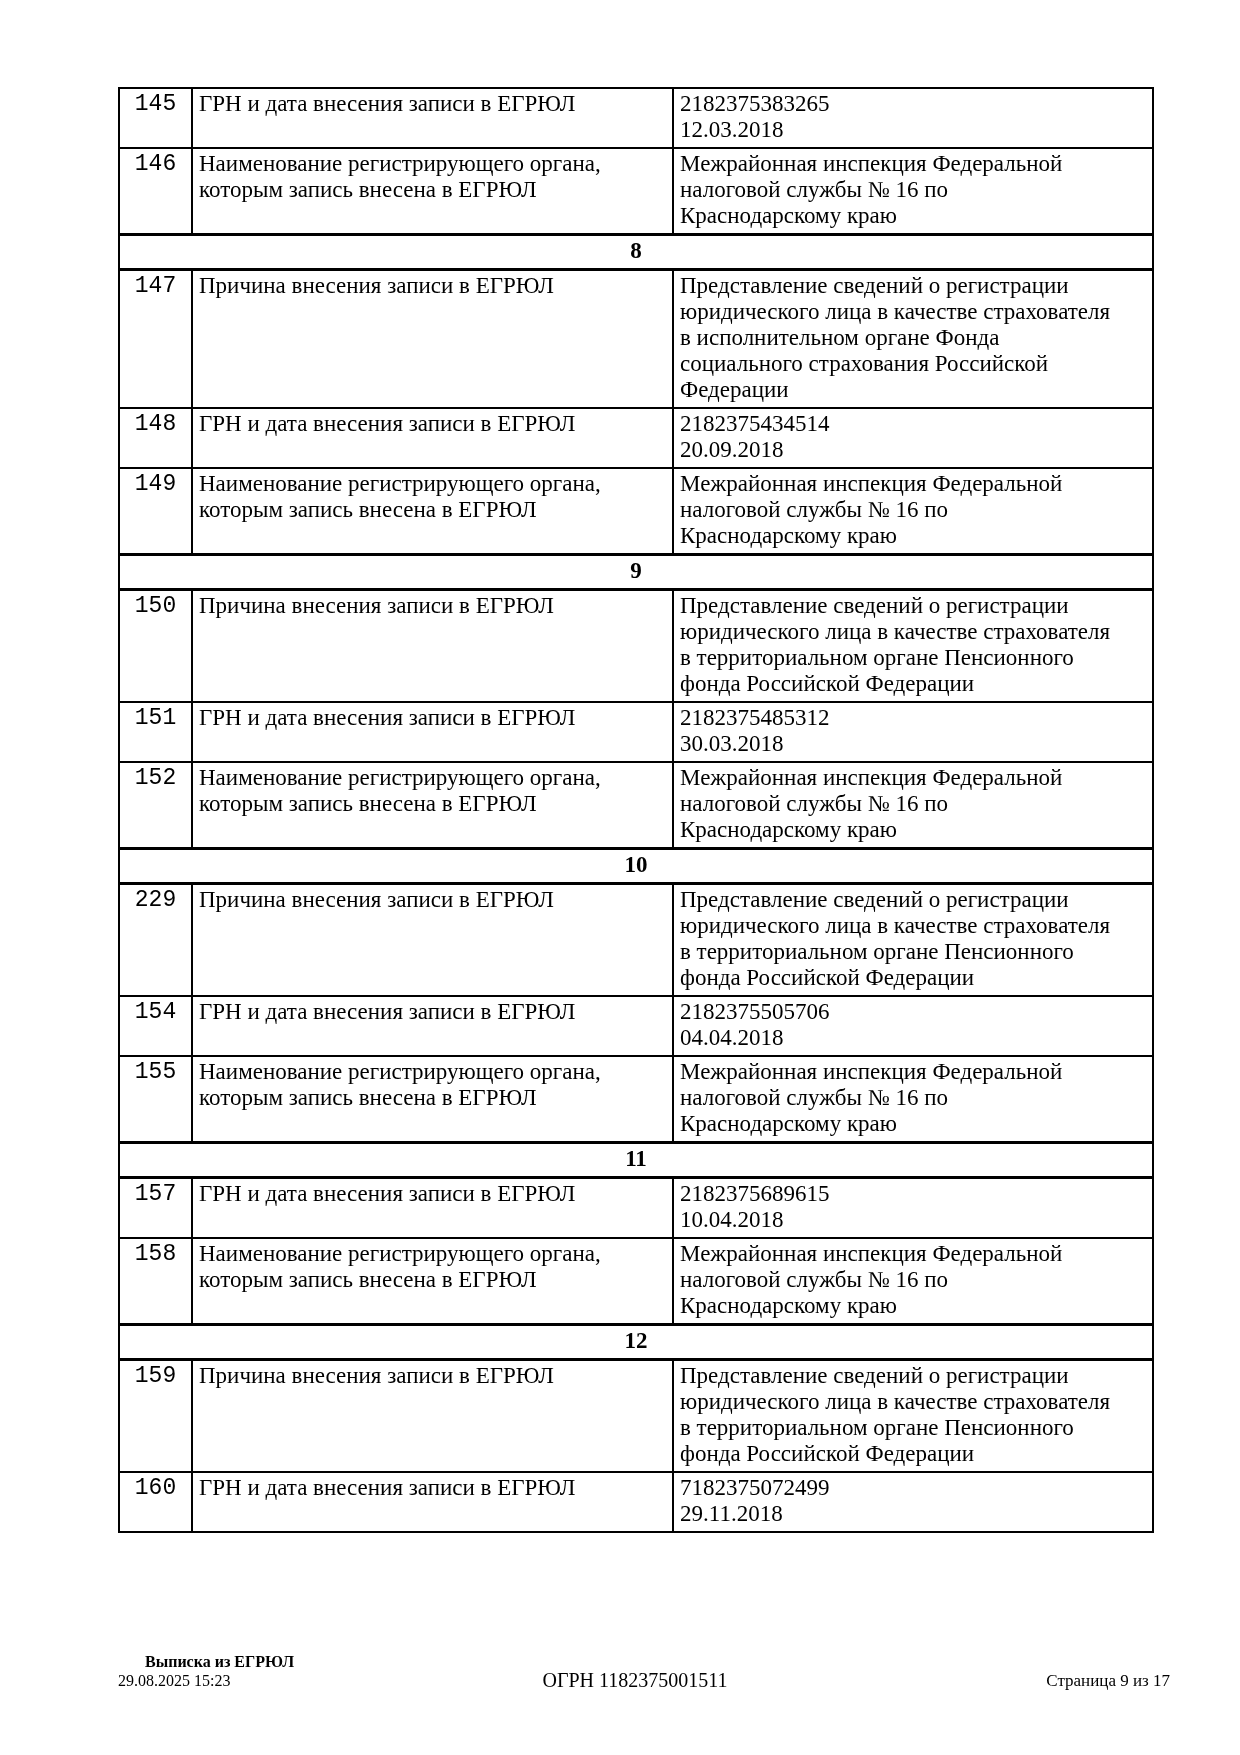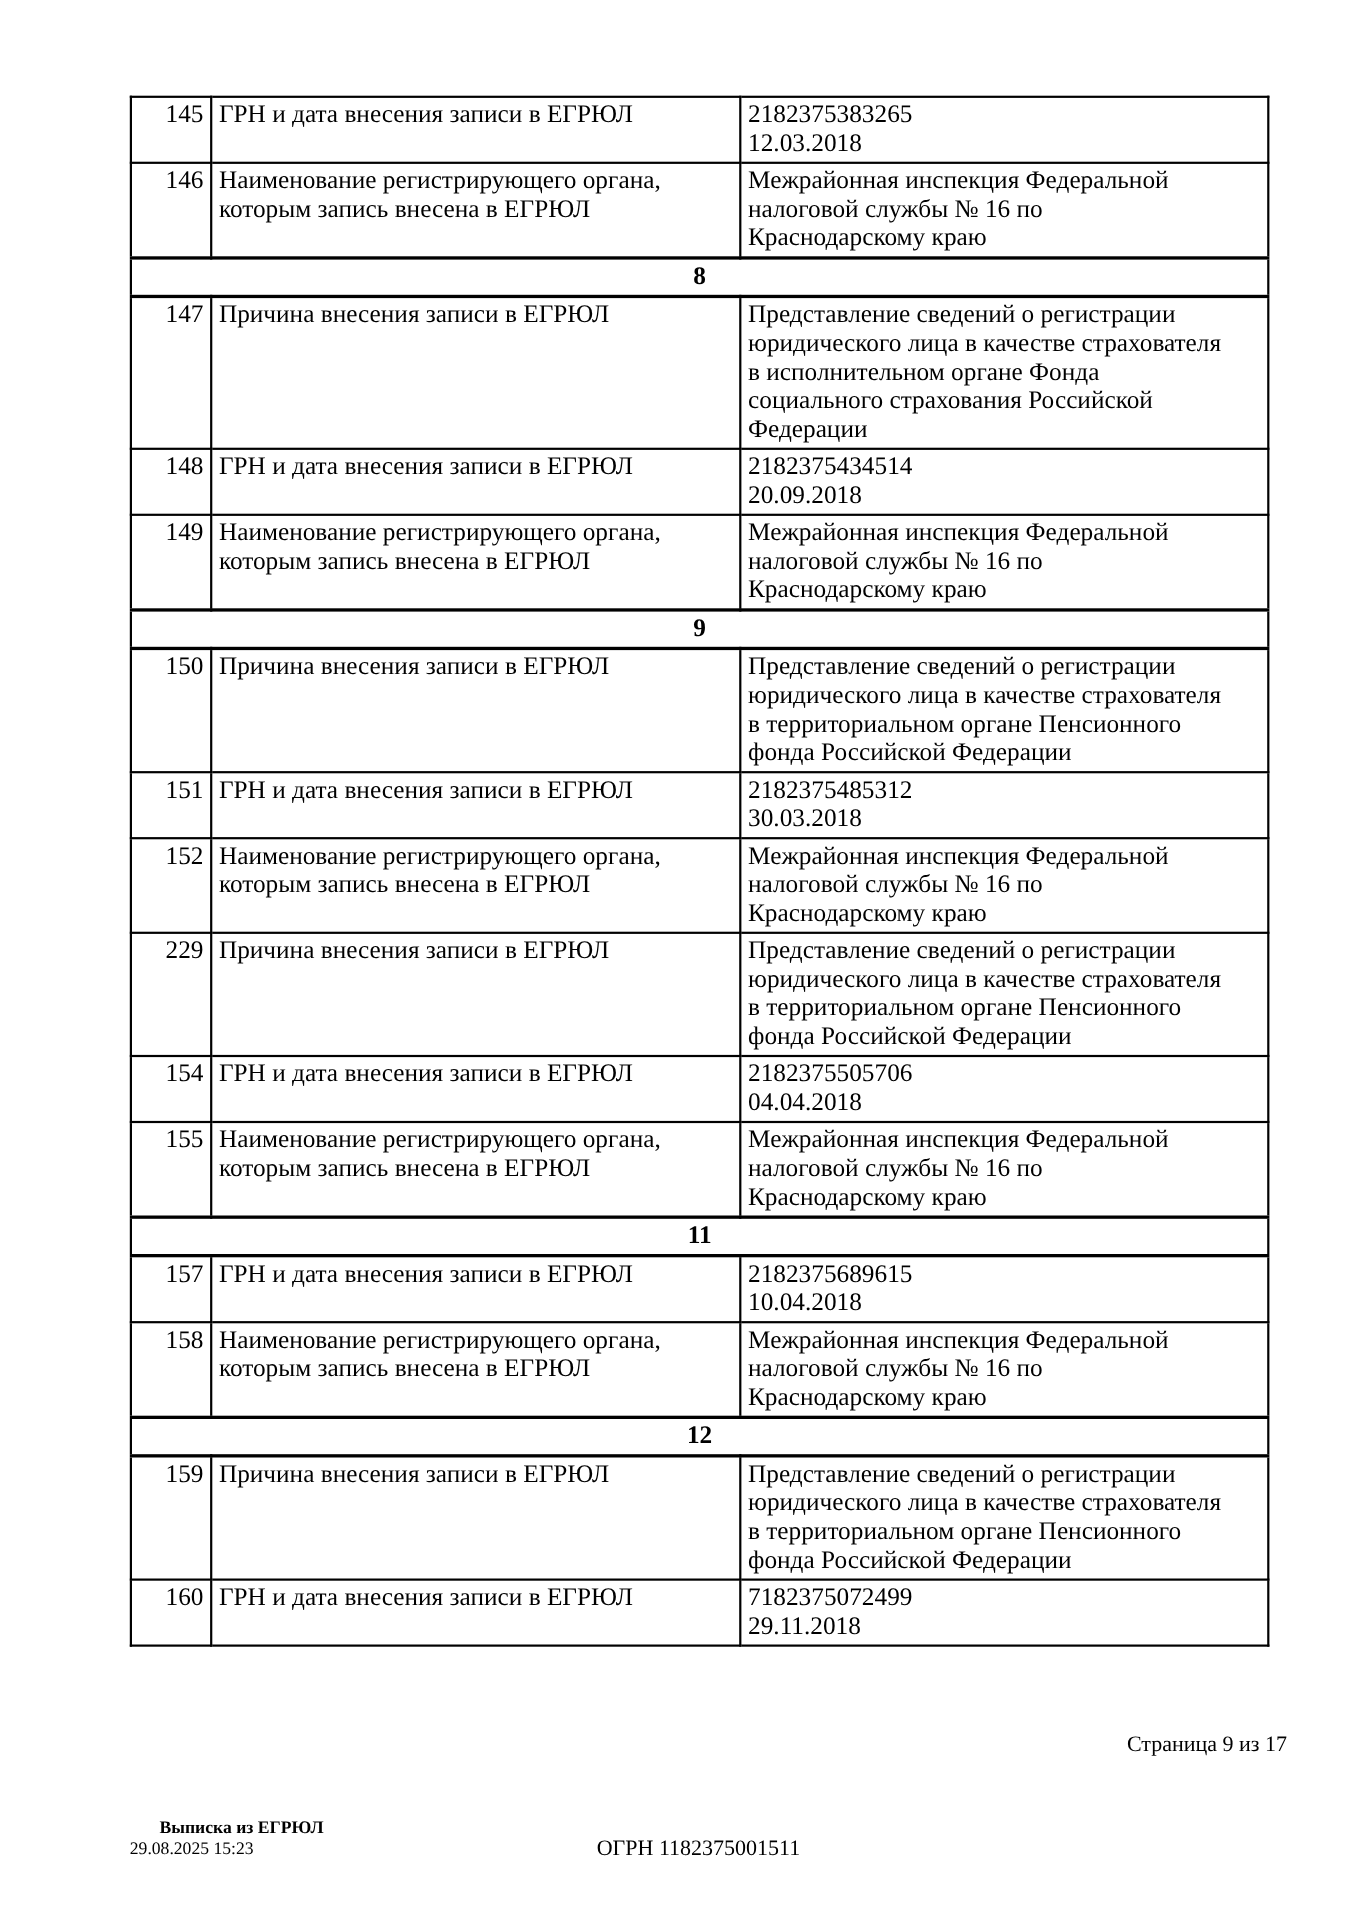--- a/index.html
+++ b/index.html
@@ -31,23 +31,24 @@
   }
   table.registry td {
     border: 2px solid #000000;
     font-size: 23px;
     line-height: 26px;
     vertical-align: top;
     padding: 2px 6px 4px 6px;
     overflow: hidden;
   }
   td.num-cell {
-    text-align: right;
+    text-align: center;
     padding-left: 2px;
     padding-right: 8px;
+    font-family: Liberation Mono, monospace;
   }
   td.label-cell,
   td.value-cell {
     white-space: pre-line;
     margin-left: 44px;
   }
   tr.section-row td.section-cell {
     text-align: center;
     font-weight: bold;
     border-top: 3px solid #000000;
@@ -71,22 +72,22 @@
     left: 118px;
     top: 1671px;
     width: 1034px;
     text-align: center;
     font-size: 20px;
     line-height: 19px;
   }
   .footer-right {
     position: absolute;
     right: 70px;
-    top: 1577px;
-    font-size: 20px;
+    top: 1671px;
+    font-size: 17px;
     line-height: 19px;
     white-space: nowrap;
   }
 </style>
 </head>
 <body>
 
 <div class="page">
 
   <table class="registry">
@@ -154,20 +155,23 @@
 30.03.2018</td>
         </tr>
         <tr>
           <td class="num-cell">152</td>
           <td class="label-cell">Наименование регистрирующего органа,
 которым запись внесена в ЕГРЮЛ</td>
           <td class="value-cell">Межрайонная инспекция Федеральной
 налоговой службы № 16 по
 Краснодарскому краю</td>
         </tr>
+        <tr class="section-row">
+          <td colspan="3" class="section-cell">10</td>
+        </tr>
         <tr>
           <td class="num-cell">229</td>
           <td class="label-cell">Причина внесения записи в ЕГРЮЛ</td>
           <td class="value-cell">Представление сведений о регистрации
 юридического лица в качестве страхователя
 в территориальном органе Пенсионного
 фонда Российской Федерации</td>
         </tr>
         <tr>
           <td class="num-cell">154</td>

